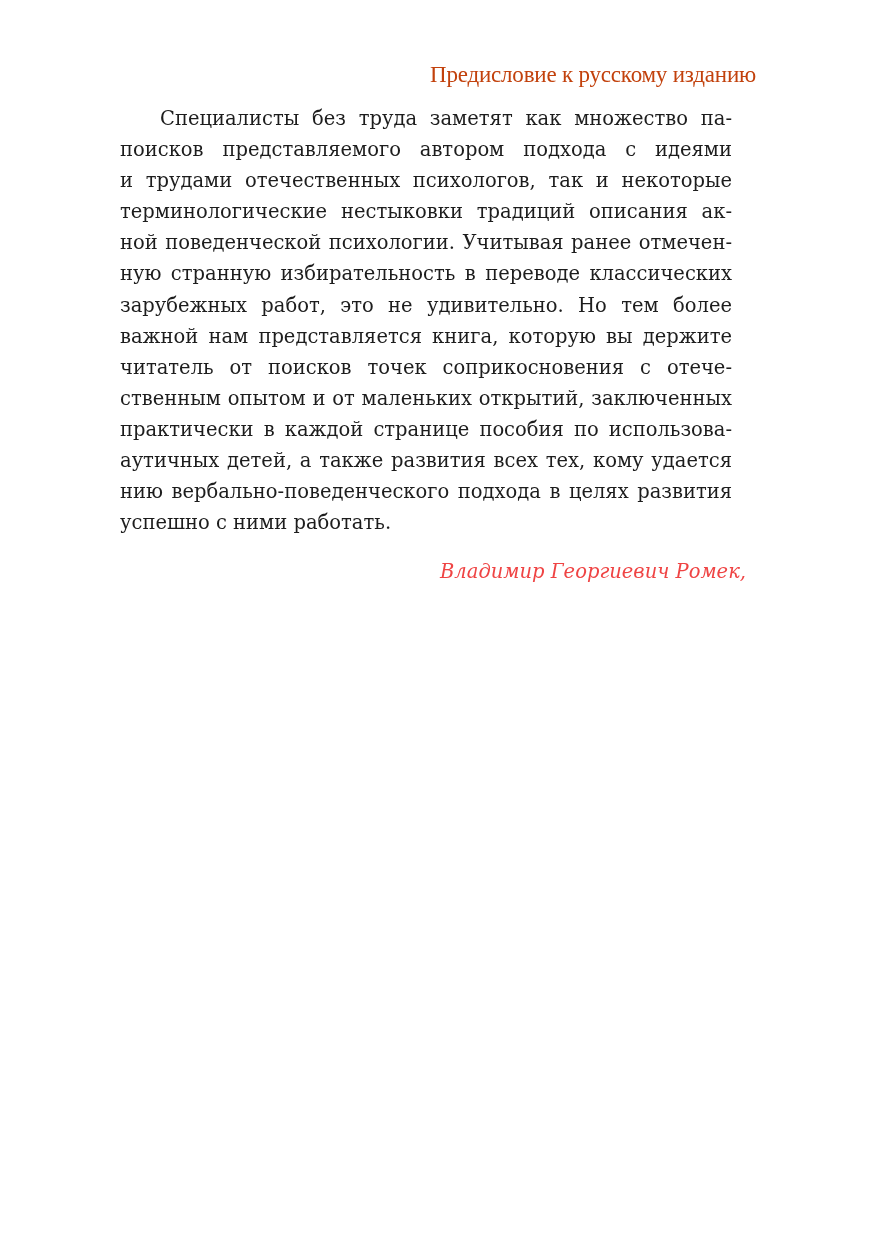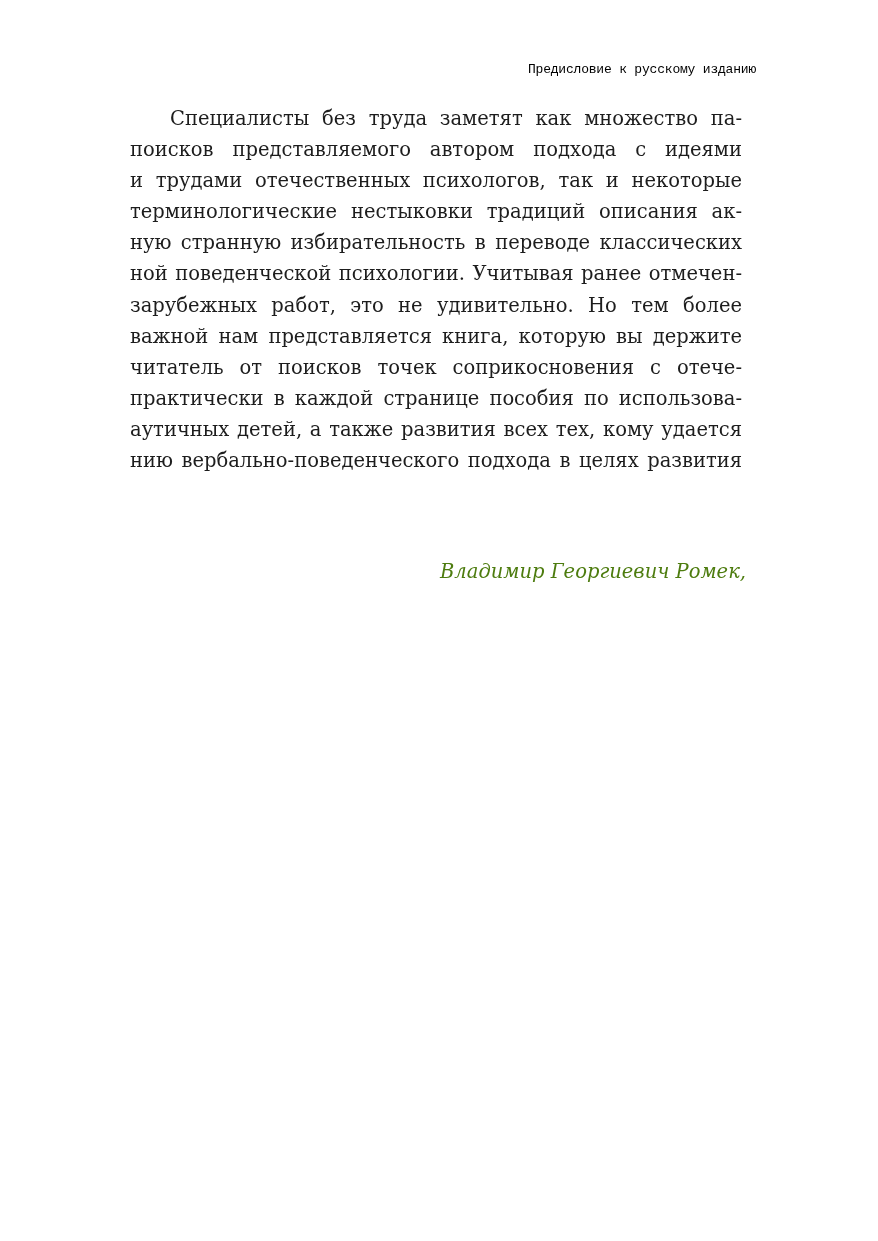--- a/index.html
+++ b/index.html
@@ -11,29 +11,29 @@
       width: 878px;
       height: 1241px;
       position: relative;
       overflow: hidden;
       color: #1a1a1a;
     }
     .running-header {
       position: absolute;
       top: 62px;
       right: 122px;
-      font-family: Liberation Mono, monospace;
-      font-size: 13px;
+      font-family: Liberation Serif, serif;
+      font-size: 23px;
       letter-spacing: -0.2px;
-      color: #000000;
+      color: #c2410c;
       white-space: nowrap;
     }
     .body-text {
       position: absolute;
-      left: 130px;
+      left: 120px;
       top: 103px;
       width: 612px;
       font-family: "DejaVu Serif", serif;
       font-size: 19.5px;
       line-height: 31.1px;
       color: #1d1d1d;
     }
     .line {
       display: block;
       white-space: nowrap;
@@ -48,45 +48,47 @@
       text-align-last: left;
     }
     .signature {
       position: absolute;
       right: 132px;
       top: 556px;
       text-align: right;
       font-family: "DejaVu Serif", serif;
       font-size: 19.5px;
       line-height: 31.5px;
-      color: #4d7c0f;
+      color: #ef4444;
     }
     .signature .name {
       display: block;
       font-style: italic;
     }
     .signature .degree {
       display: block;
     }
   </style>
 </head>
 <body>
 
 <div class="running-header">Предисловие к русскому изданию</div>
 
 <div class="body-text">
   <span class="line first">Специалисты без труда заметят как множество па-</span>
   <span class="line">поисков представляемого автором подхода с идеями</span>
   <span class="line">и трудами отечественных психологов, так и некоторые</span>
   <span class="line">терминологические нестыковки традиций описания ак-</span>
+  <span class="line">ной поведенческой психологии. Учитывая ранее отмечен-</span>
   <span class="line">ную странную избирательность в переводе классических</span>
-  <span class="line">ной поведенческой психологии. Учитывая ранее отмечен-</span>
   <span class="line">зарубежных работ, это не удивительно. Но тем более</span>
   <span class="line">важной нам представляется книга, которую вы держите</span>
   <span class="line">читатель от поисков точек соприкосновения с отече-</span>
+  <span class="line">ственным опытом и от маленьких открытий, заключенных</span>
   <span class="line">практически в каждой странице пособия по использова-</span>
   <span class="line">аутичных детей, а также развития всех тех, кому удается</span>
   <span class="line">нию вербально-поведенческого подхода в целях развития</span>
+  <span class="line last">успешно с ними работать.</span>
 </div>
 
 <div class="signature">
   <span class="name">Владимир Георгиевич Ромек,</span>
 </div>
 
 </body></html>

